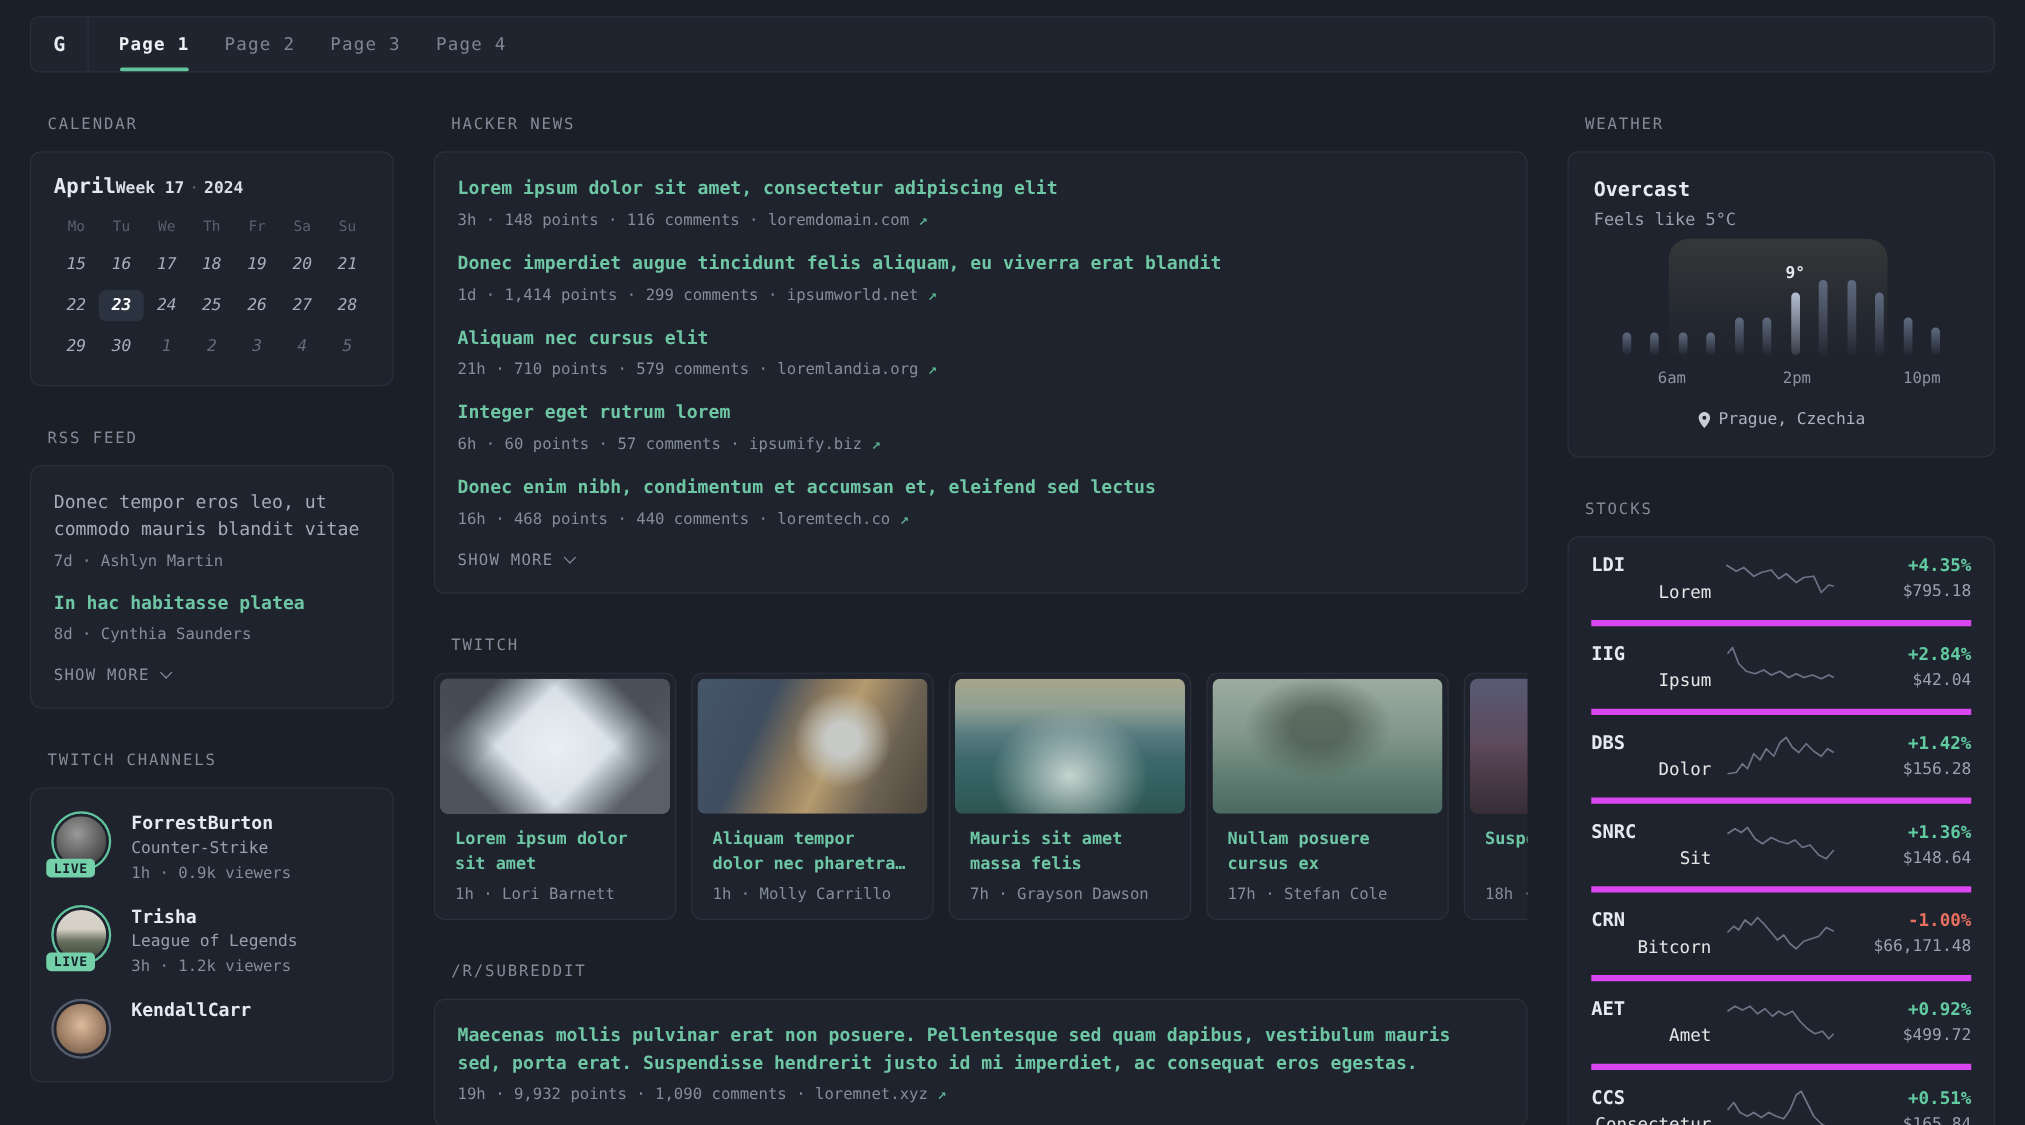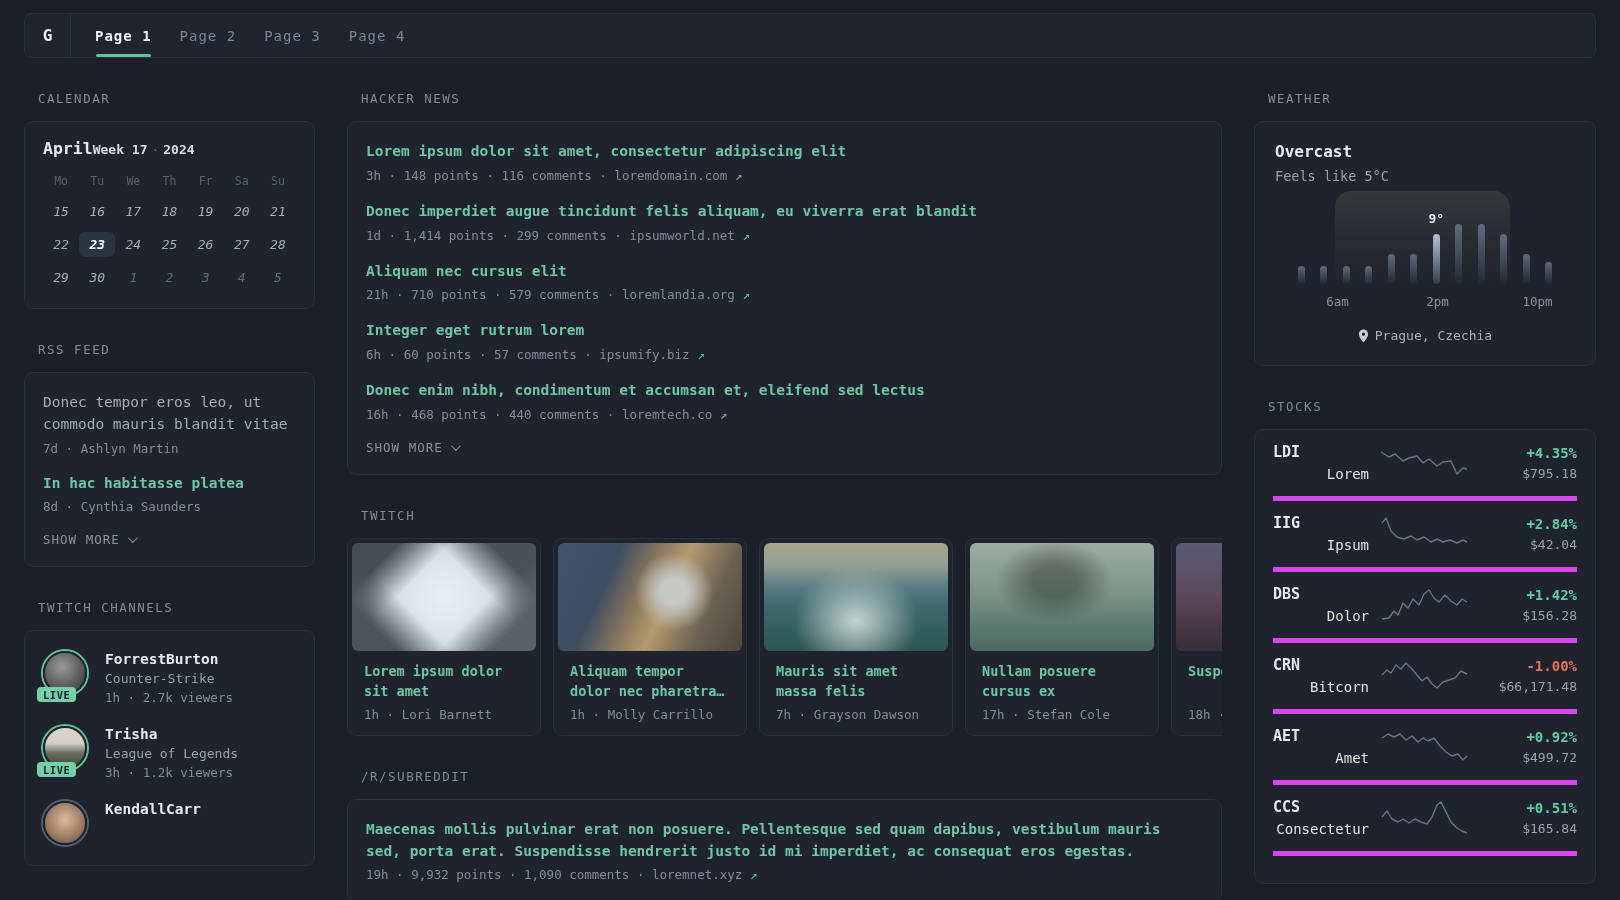--- a/index.html
+++ b/index.html
@@ -276,21 +276,21 @@
       <div class="card twitch-card">
         <div id="twitch-list">
             <div class="tw-row">
               <div class="tw-av-wrap">
                 <div class="tw-av av-0 ring-live"></div>
                 <div class="tw-badge">LIVE</div>
               </div>
               <div class="tw-info">
                 <div class="tw-name">ForrestBurton</div>
                 <div class="tw-game">Counter-Strike</div>
-                <div class="tw-meta">1h · 2.7k viewers</div>
+                <div class="tw-meta">1h · 0.9k viewers</div>
               </div>
             </div>
             <div class="tw-row">
               <div class="tw-av-wrap">
                 <div class="tw-av av-1 ring-live"></div>
                 <div class="tw-badge">LIVE</div>
               </div>
               <div class="tw-info">
                 <div class="tw-name">Trisha</div>
                 <div class="tw-game">League of Legends</div>
@@ -474,20 +474,35 @@
                   <polyline points="3,33 10,32 15,25 19,29 24,17 29,22 34,13 40,19 45,8 50,4 55,12 60,16 66,9 72,15 78,19 83,13 88,16" fill="none" stroke="#6a7486" stroke-width="1.4" stroke-linejoin="round"></polyline>
                 </svg>
               </div>
               <div class="stock-vals">
                 <div class="stock-chg pos">+1.42%</div>
                 <div class="stock-price">$156.28</div>
               </div>
             </div>
             <div class="stock-row">
               <div class="stock-ids">
+                <div class="stock-sym">SNRC</div>
+                <div class="stock-name">Sit</div>
+              </div>
+              <div class="stock-spark">
+                <svg width="92" height="38" viewBox="0 0 92 38">
+                  <polyline points="3,10 9,6 14,9 19,5 25,14 31,18 38,13 44,16 51,18 57,15 63,21 69,19 76,27 82,30 88,23" fill="none" stroke="#6a7486" stroke-width="1.4" stroke-linejoin="round"></polyline>
+                </svg>
+              </div>
+              <div class="stock-vals">
+                <div class="stock-chg pos">+1.36%</div>
+                <div class="stock-price">$148.64</div>
+              </div>
+            </div>
+            <div class="stock-row">
+              <div class="stock-ids">
                 <div class="stock-sym">CRN</div>
                 <div class="stock-name">Bitcorn</div>
               </div>
               <div class="stock-spark">
                 <svg width="92" height="38" viewBox="0 0 92 38">
                   <polyline points="3,18 8,13 12,16 17,8 22,12 27,6 32,11 38,18 43,24 48,20 53,27 58,31 64,25 70,23 76,21 82,14 88,17" fill="none" stroke="#6a7486" stroke-width="1.4" stroke-linejoin="round"></polyline>
                 </svg>
               </div>
               <div class="stock-vals">
                 <div class="stock-chg neg">-1.00%</div>

